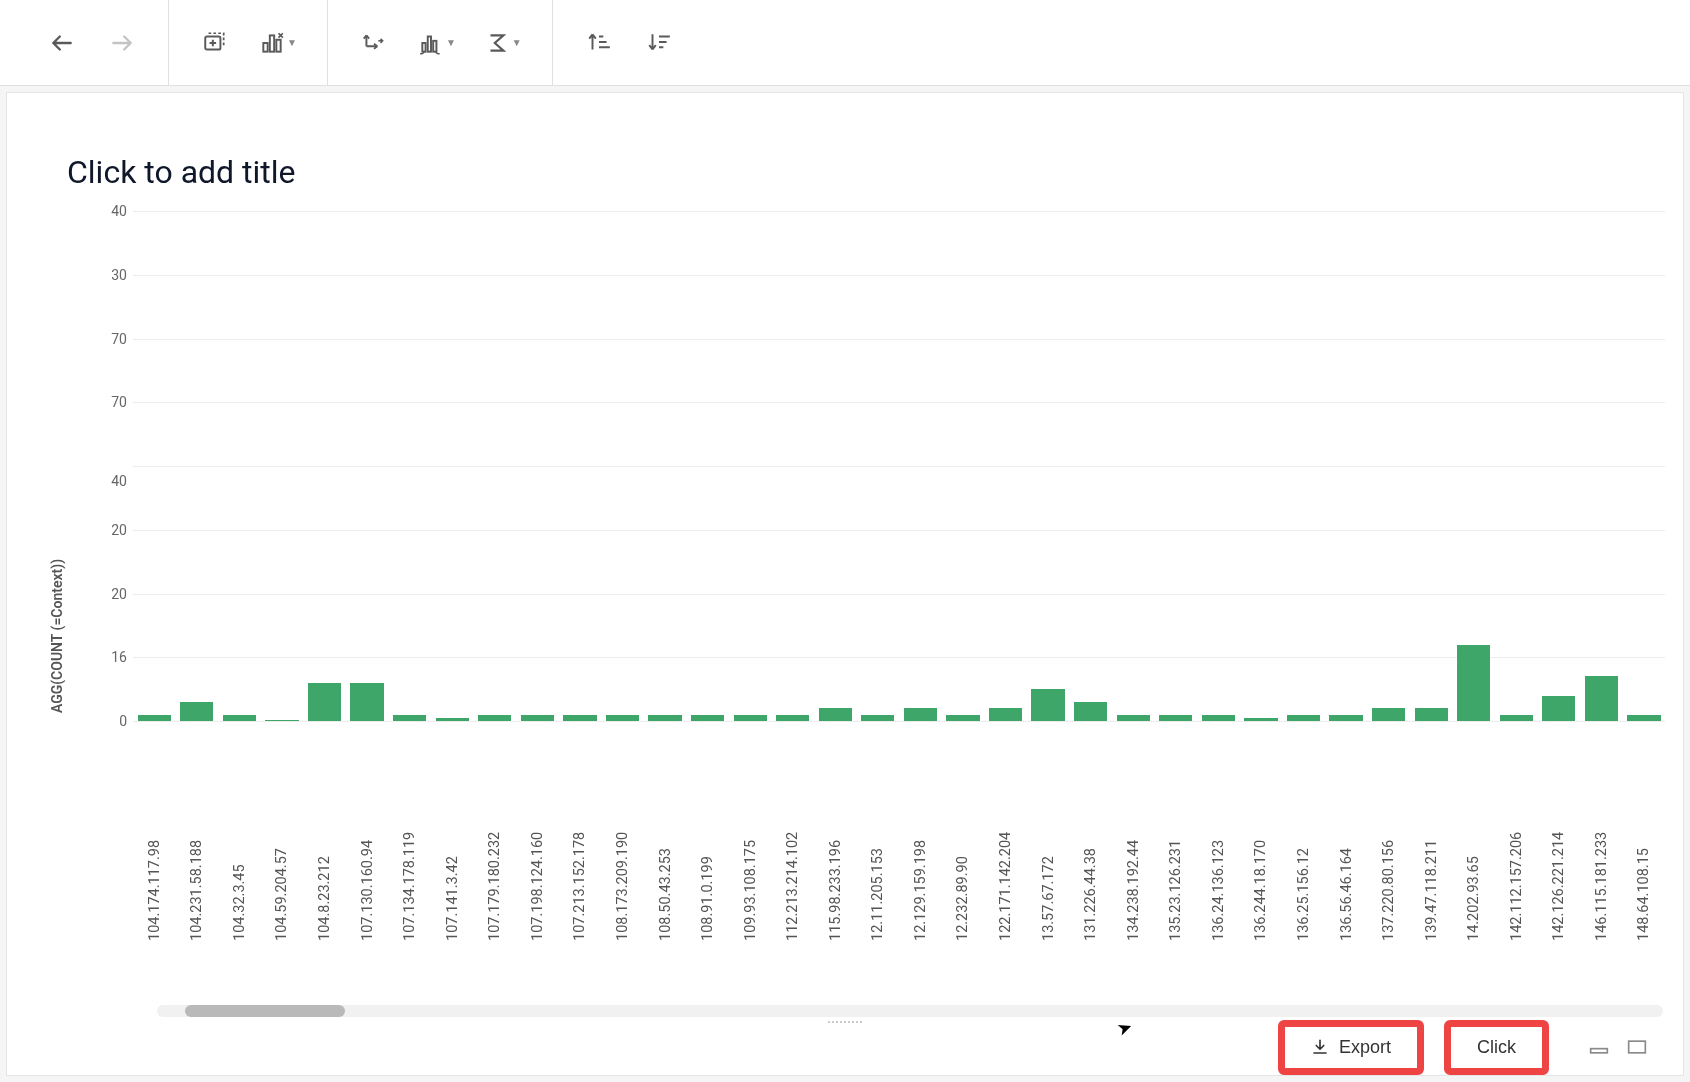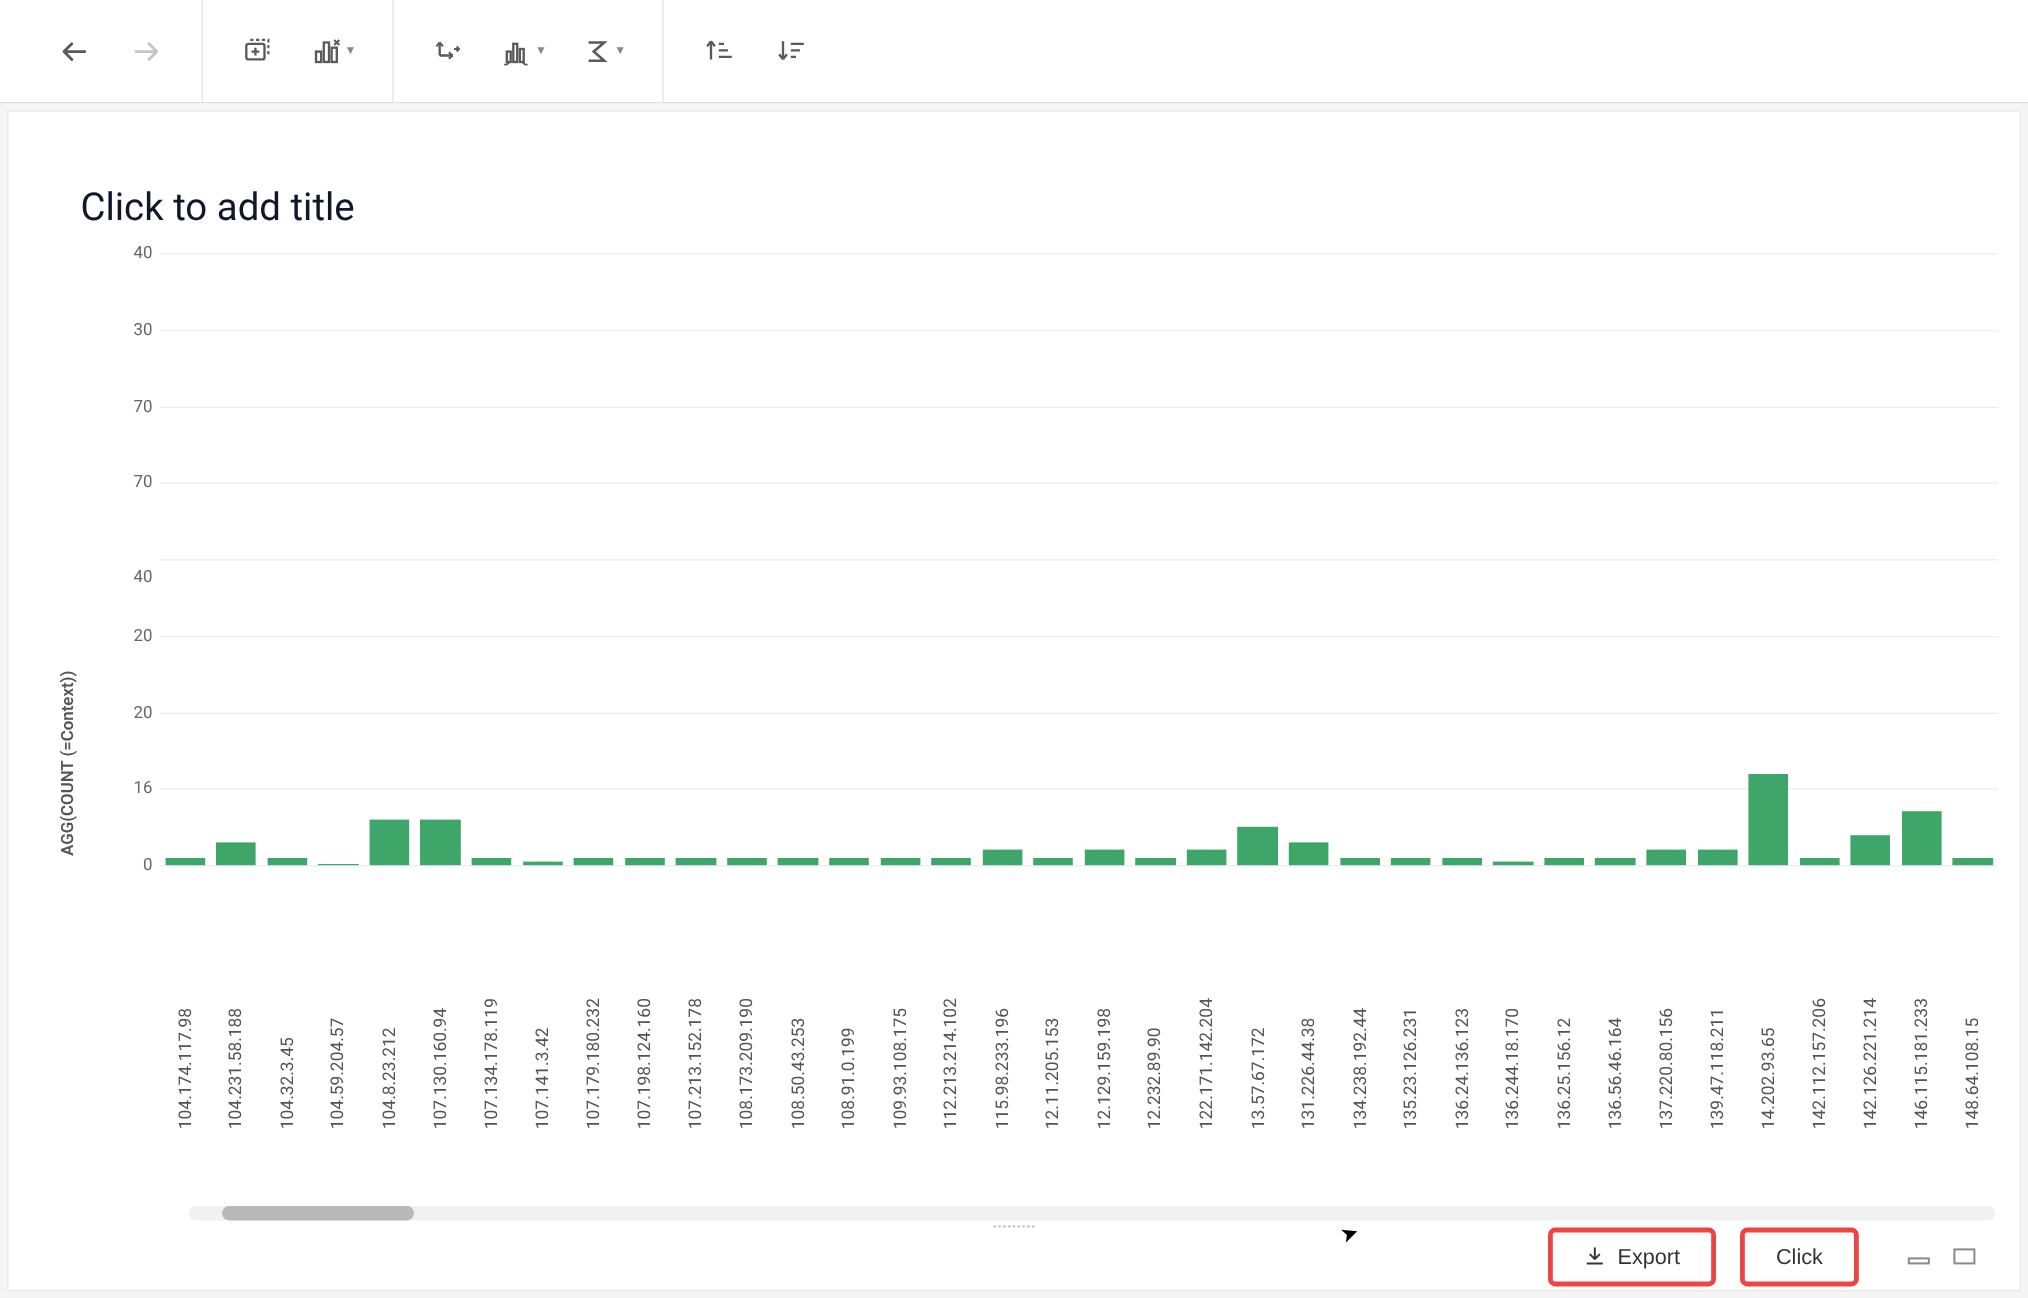--- a/index.html
+++ b/index.html
@@ -26,21 +26,21 @@
 .bar { width:82%; background:#3fa66a; }
 .xlabels { position:absolute; left:126px; right:18px; top:530px; height:220px; display:flex; }
 .xlabel-slot { flex:1; display:flex; justify-content:center; }
 .xlabel-text { writing-mode:vertical-rl; transform:rotate(180deg); font-size:14.5px; color:#555; white-space:nowrap; padding-top:6px; }
 .cursor-arrow { position:absolute; left:1110px; top:820px; font-size:18px; color:#000; pointer-events:none; transform:rotate(-20deg); }
 .h-scroll { position:absolute; left:150px; right:20px; bottom:58px; height:12px; background:#f1f1f1; border-radius:6px; }
 .h-scroll-thumb { position:absolute; left:28px; width:160px; height:100%; background:#b9b9b9; border-radius:6px; cursor:grab; }
 .drag-handle { position:absolute; left:50%; bottom:48px; transform:translateX(-50%); width:58px; height:10px; display:flex; gap:2px; justify-content:center; align-items:center; }
 .drag-handle span { width:2px; height:2px; background:#bbb; border-radius:1px; }
 .bottom-bar { position:absolute; left:0; right:0; bottom:0; height:56px; display:flex; align-items:center; justify-content:flex-end; padding:0 36px; gap:20px; }
-.action-btn { display:flex; align-items:center; gap:10px; padding:10px 26px; border:4px solid #ef4444; background:#fff; border-radius:6px; font-size:18px; font-weight:500; color:#333; cursor:pointer; }
+.action-btn { display:flex; align-items:center; gap:10px; padding:10px 26px; border:7px solid #ef4444; background:#fff; border-radius:6px; font-size:18px; font-weight:500; color:#333; cursor:pointer; }
 .action-btn svg { width:18px; height:18px; }
 .view-toggle { display:flex; align-items:center; gap:18px; margin-left:20px; }
 .view-btn { background:none; border:none; cursor:pointer; color:#8a8a8a; display:flex; }
 .view-btn svg { width:20px; height:18px; }
 </style>
 </head>
 <body>
 
 <div class="app">
 

